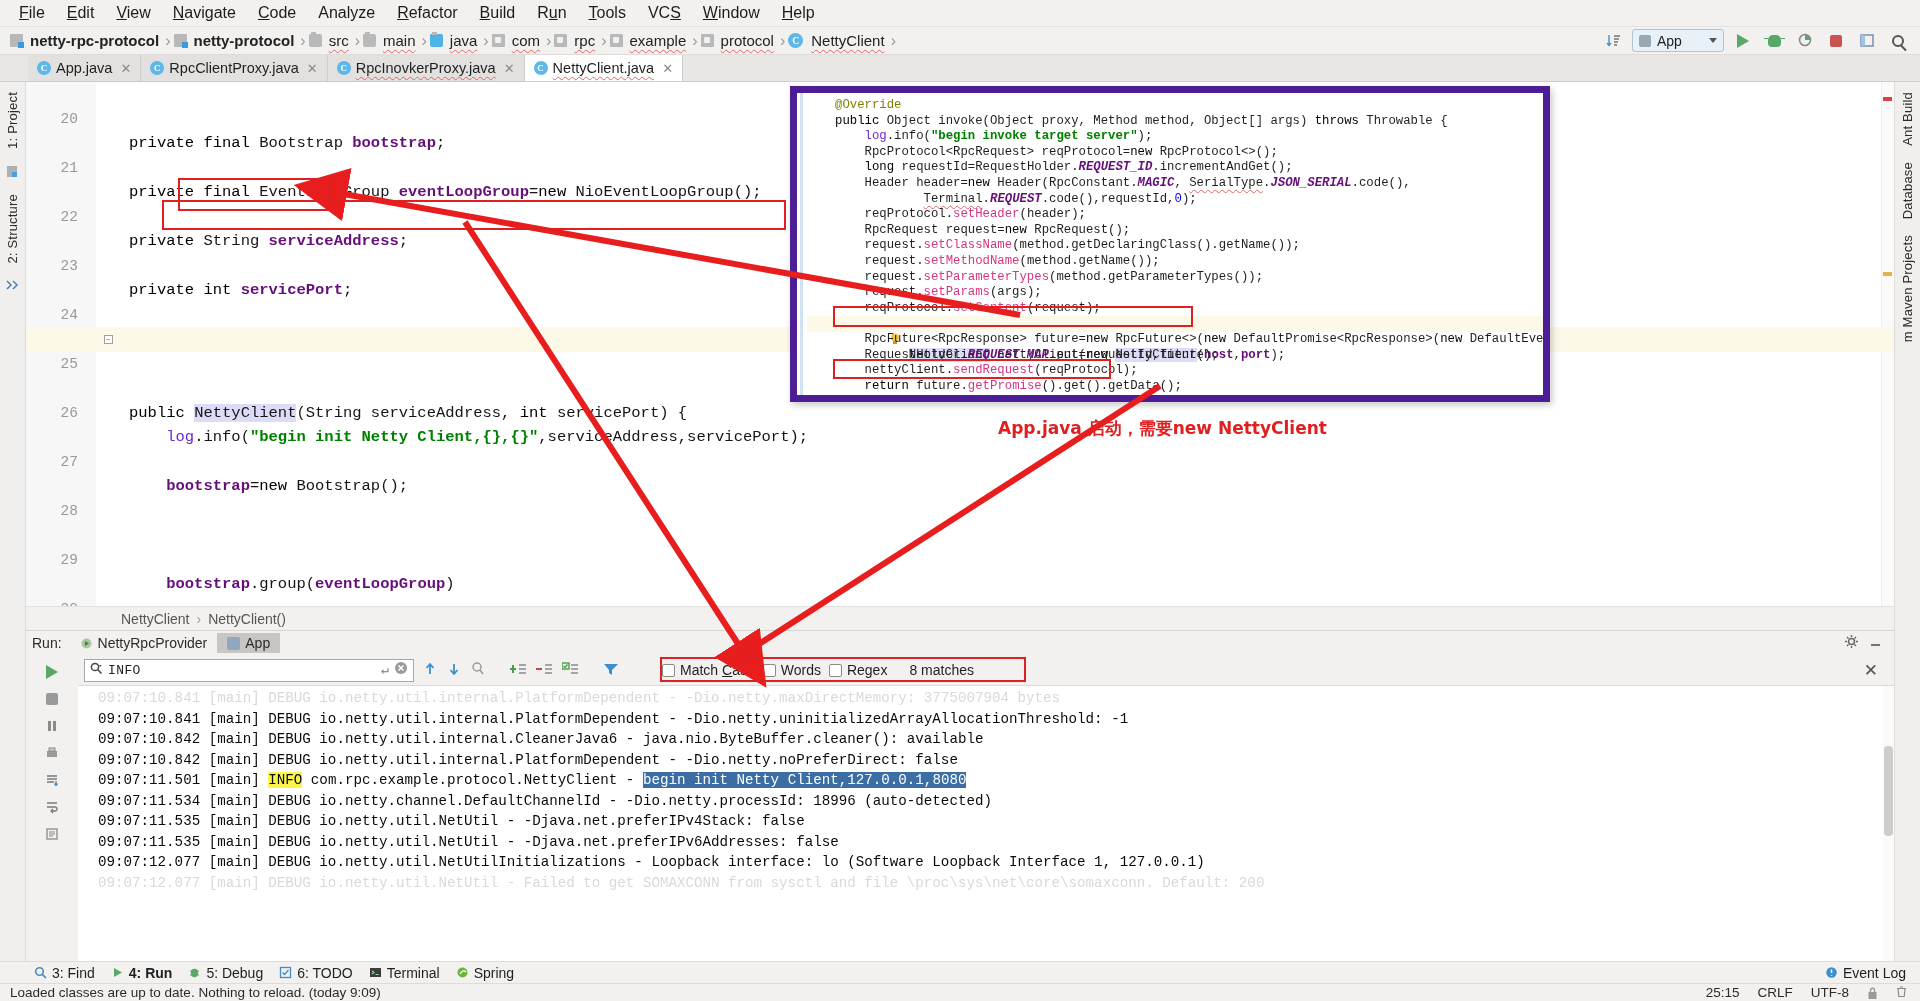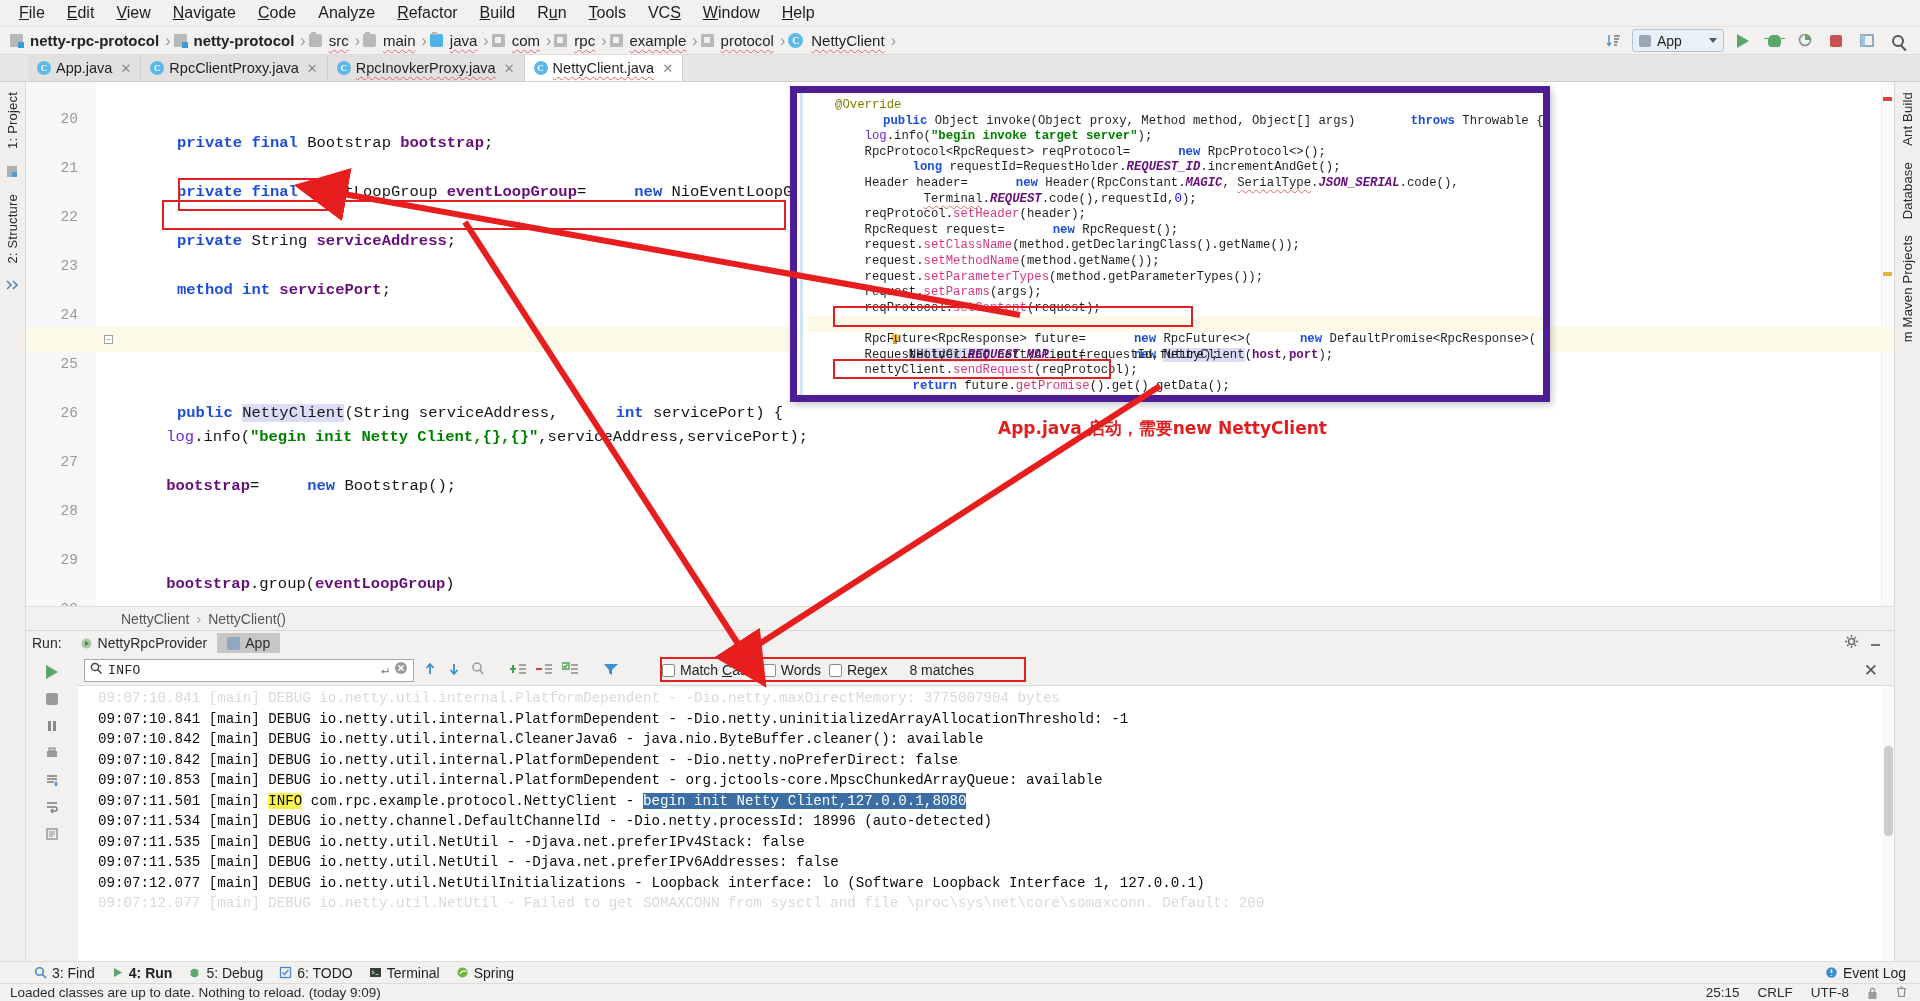--- a/index.html
+++ b/index.html
@@ -97,21 +97,21 @@
   .editor {
     position:absolute; left:26px; top:82px; right:26px; height:524px;
     background:#ffffff; overflow:hidden;
   }
   .gutter-bg { position:absolute; left:0; top:0; width:70px; height:100%; background:#f7f7f7; }
   .codearea { position:absolute; left:0; top:0; right:0; top:0; }
   .cl { height:24.5px; line-height:24.5px; white-space:pre; font-family:"Liberation Mono", monospace; font-size:15.5px; position:relative; }
   .cl.hl { background:#fcf9e8; }
   .ln { position:absolute; left:0; width:52px; text-align:right; color:#999999; font-size:14.5px; font-family:"Liberation Mono", monospace;}
   .code { position:absolute; left:103px; color:#151515; }
-  .kw { color:#1d4ed8; font-weight:bold;margin-left:48px; }
+  .kw { color:#000000; font-weight:normal; }
   .fld { color:#660e7a; font-weight:bold; }
   .str { color:#008000; font-weight:bold; }
   .num { color:#0000ff; }
   .stat { color:#660e7a; font-style:italic; font-weight:bold; }
   .mcall { color:#d33682; }
   .anno { color:#808000; }
   .logr { color:#6d28d9; }
   .sel-ident { background:#dcdcf8; }
   .fold { position:absolute; left:78px; top:8px; width:9px; height:9px; border:1px solid #a0a0a0; background:#fff; color:#777; font-size:8px; line-height:7px; text-align:center;}
 
@@ -371,21 +371,21 @@
       <div class="cl" style="top:24.5px">
         <span class="ln">21</span>
         <span class="code"><span class="kw">private final</span> EventLoopGroup <span class="fld">eventLoopGroup</span>=<span class="kw">new</span> NioEventLoopGroup();</span>
       </div>
       <div class="cl" style="top:49px">
         <span class="ln">22</span>
         <span class="code"><span class="kw">private</span> String <span class="fld">serviceAddress</span>;</span>
       </div>
       <div class="cl" style="top:73.5px">
         <span class="ln">23</span>
-        <span class="code"><span class="kw">method int</span> <span class="fld">servicePort</span>;</span>
+        <span class="code"><span class="kw">private int</span> <span class="fld">servicePort</span>;</span>
       </div>
       <div class="cl" style="top:98px">
         <span class="ln">24</span>
         <span class="code"></span>
       </div>
       <div class="cl hl" style="top:122.5px">
         <span class="ln">25</span>
         <span class="fold">−</span>
         <span class="code"><span class="kw">public</span> <span class="sel-ident">NettyClient</span>(String serviceAddress, <span class="kw">int</span> servicePort) {</span>
       </div>
@@ -623,21 +623,20 @@
           </div>
           <span class="matches">8 matches</span>
           <span style="margin-left:auto; padding-right:10px; cursor:pointer; color:#555; font-size:17px;">✕</span>
         </div>
 
         <div class="console">
           <div class="logline faded">09:07:10.841 [main] DEBUG io.netty.util.internal.PlatformDependent - -Dio.netty.maxDirectMemory: 3775007904 bytes</div>
           <div class="logline">09:07:10.841 [main] DEBUG io.netty.util.internal.PlatformDependent - -Dio.netty.uninitializedArrayAllocationThreshold: -1</div>
           <div class="logline">09:07:10.842 [main] DEBUG io.netty.util.internal.CleanerJava6 - java.nio.ByteBuffer.cleaner(): available</div>
           <div class="logline">09:07:10.842 [main] DEBUG io.netty.util.internal.PlatformDependent - -Dio.netty.noPreferDirect: false</div>
-          <div class="logline">09:07:10.853 [main] DEBUG io.netty.util.internal.PlatformDependent - org.jctools-core.MpscChunkedArrayQueue: available</div>
           <div class="logline"><span>09:07:11.501 [main] </span><span class="hlmark">INFO</span><span> com.rpc.example.protocol.NettyClient - </span><span class="selmark">begin init Netty Client,127.0.0.1,8080</span></div>
           <div class="logline">09:07:11.534 [main] DEBUG io.netty.channel.DefaultChannelId - -Dio.netty.processId: 18996 (auto-detected)</div>
           <div class="logline">09:07:11.535 [main] DEBUG io.netty.util.NetUtil - -Djava.net.preferIPv4Stack: false</div>
           <div class="logline">09:07:11.535 [main] DEBUG io.netty.util.NetUtil - -Djava.net.preferIPv6Addresses: false</div>
           <div class="logline">09:07:12.077 [main] DEBUG io.netty.util.NetUtilInitializations - Loopback interface: lo (Software Loopback Interface 1, 127.0.0.1)</div>
           <div class="logline faded">09:07:12.077 [main] DEBUG io.netty.util.NetUtil - Failed to get SOMAXCONN from sysctl and file \proc\sys\net\core\somaxconn. Default: 200</div>
 
           <div class="vscroll">
             <div class="thumb" style="top:60px; height:90px;"></div>
           </div>

